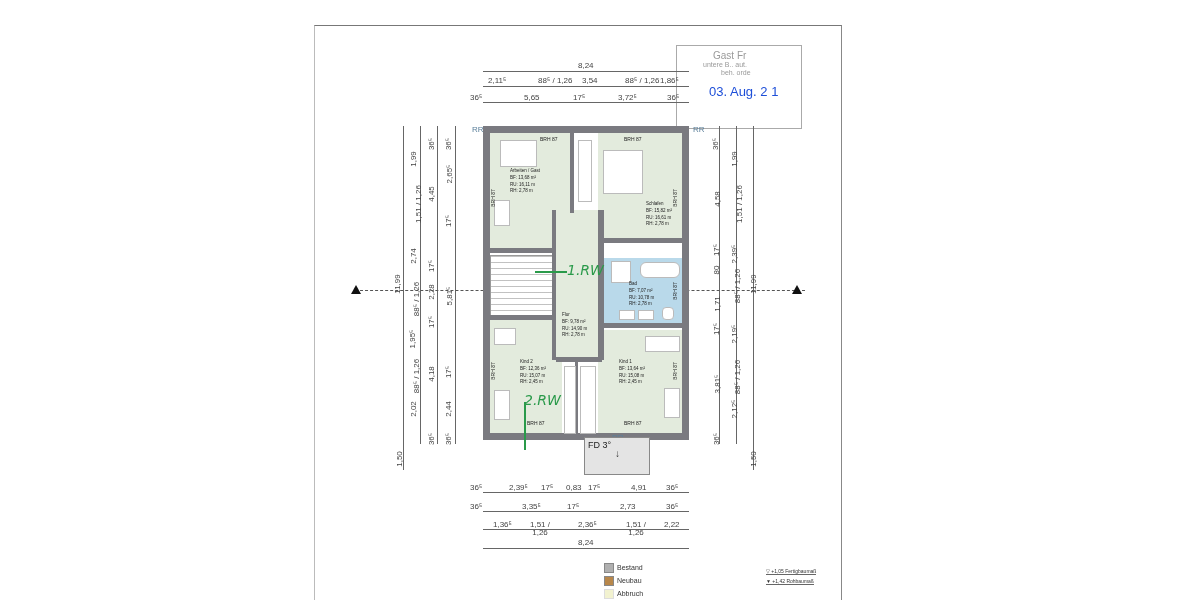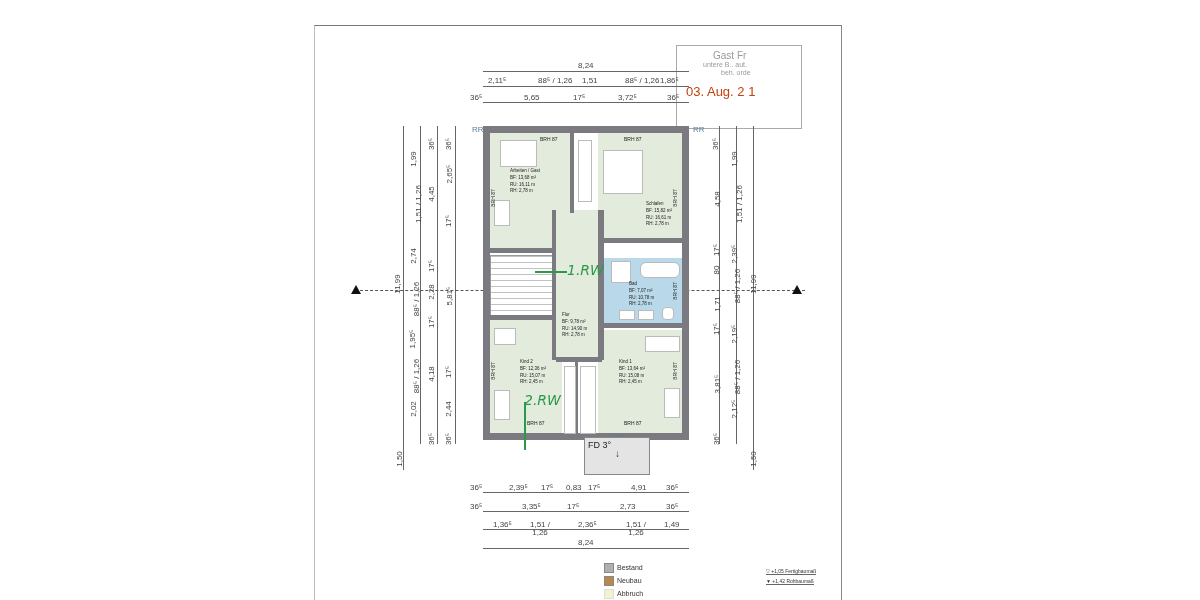--- a/index.html
+++ b/index.html
@@ -7,21 +7,21 @@
   .sheet{position:absolute;left:314px;top:25px;width:526px;height:600px;border-top:1.5px solid #777;border-left:1px solid #bbb;border-right:1.5px solid #888;}
   .abs{position:absolute;}
   .dim{font-size:8px;color:#444;white-space:nowrap;line-height:1;}
   .dimv{font-size:8px;color:#444;white-space:nowrap;line-height:1;transform:rotate(-90deg);transform-origin:center center;}
   .hline{position:absolute;height:0;border-top:1px solid #666;}
   .vline{position:absolute;width:0;border-left:1px solid #666;}
   .stamp{position:absolute;left:676px;top:45px;width:124px;height:82px;border:1px solid #aaa;color:#9a9a9a;}
   .stamp .t1{position:absolute;left:36px;top:4px;font-size:10px;}
   .stamp .t2{position:absolute;left:26px;top:15px;font-size:7px;}
   .stamp .t3{position:absolute;left:44px;top:23px;font-size:7px;}
-  .stamp .t4{position:absolute;left:9px;top:38px;font-size:13px;color:#c2410c;}
+  .stamp .t4{position:absolute;left:32px;top:38px;font-size:13px;color:#1d4ed8;}
   .wall{position:absolute;background:#7a7a80;}
   .room{position:absolute;background:#e3ebdd;}
   .bath{position:absolute;background:#b9d9ea;}
   .furn{position:absolute;background:#fff;border:1px solid #bbb;}
   .rlabel{position:absolute;font-size:4.5px;color:#222;line-height:1.5;}
   .brh{position:absolute;font-size:5px;color:#222;}
   .brhv{position:absolute;font-size:5px;color:#222;transform:rotate(-90deg);}
   .rr{position:absolute;font-size:8px;color:#5a7f9a;}
   .green{position:absolute;color:#2a9a4a;font-size:14px;font-style:italic;font-family:"DejaVu Sans",sans-serif;}
   .axis{position:absolute;top:290px;left:355px;width:450px;height:0;border-top:1px dashed #555;}
@@ -41,21 +41,21 @@
   <span class="t3">beh. orde</span>
   <span class="t4">03. Aug. 2 1</span>
 </div>
 
 <div>
   <div class="hline" style="left:483px;top:71px;width:206px;"></div>
   <span class="dim abs" style="left:578px;top:62px;">8,24</span>
   <div class="hline" style="left:483px;top:86px;width:206px;"></div>
   <span class="dim abs" style="left:488px;top:77px;">2,11⁵</span>
   <span class="dim abs" style="left:538px;top:77px;">88⁵ / 1,26</span>
-  <span class="dim abs" style="left:582px;top:77px;">1,51</span>
+  <span class="dim abs" style="left:582px;top:77px;">3,54</span>
   <span class="dim abs" style="left:625px;top:77px;">88⁵ / 1,26</span>
   <span class="dim abs" style="left:660px;top:77px;">1,86⁵</span>
   <div class="hline" style="left:483px;top:102px;width:206px;"></div>
   <span class="dim abs" style="left:470px;top:94px;">36⁵</span>
   <span class="dim abs" style="left:524px;top:94px;">5,65</span>
   <span class="dim abs" style="left:573px;top:94px;">17⁵</span>
   <span class="dim abs" style="left:618px;top:94px;">3,72⁵</span>
   <span class="dim abs" style="left:667px;top:94px;">36⁵</span>
 </div>
 
@@ -235,21 +235,21 @@
   <span class="dim abs" style="left:470px;top:503px;">36⁵</span>
   <span class="dim abs" style="left:522px;top:503px;">3,35⁵</span>
   <span class="dim abs" style="left:567px;top:503px;">17⁵</span>
   <span class="dim abs" style="left:620px;top:503px;">2,73</span>
   <span class="dim abs" style="left:666px;top:503px;">36⁵</span>
   <div class="hline" style="left:483px;top:529px;width:206px;"></div>
   <span class="dim abs" style="left:493px;top:521px;">1,36⁵</span>
   <span class="dim abs" style="left:530px;top:521px;width:20px;white-space:normal;text-align:center;">1,51 / 1,26</span>
   <span class="dim abs" style="left:578px;top:521px;">2,36⁵</span>
   <span class="dim abs" style="left:626px;top:521px;width:20px;white-space:normal;text-align:center;">1,51 / 1,26</span>
-  <span class="dim abs" style="left:664px;top:521px;">1,49</span>
+  <span class="dim abs" style="left:664px;top:521px;">2,22</span>
   <div class="hline" style="left:483px;top:548px;width:206px;"></div>
   <span class="dim abs" style="left:578px;top:539px;">8,24</span>
 </div>
 
 <div>
   <div class="legend" style="left:604px;top:563px;">
     <span class="sw" style="background:#b0b0b0;"></span><span>Bestand</span>
   </div>
   <div class="legend" style="left:604px;top:576px;">
     <span class="sw" style="background:#b8874a;"></span><span>Neubau</span>

